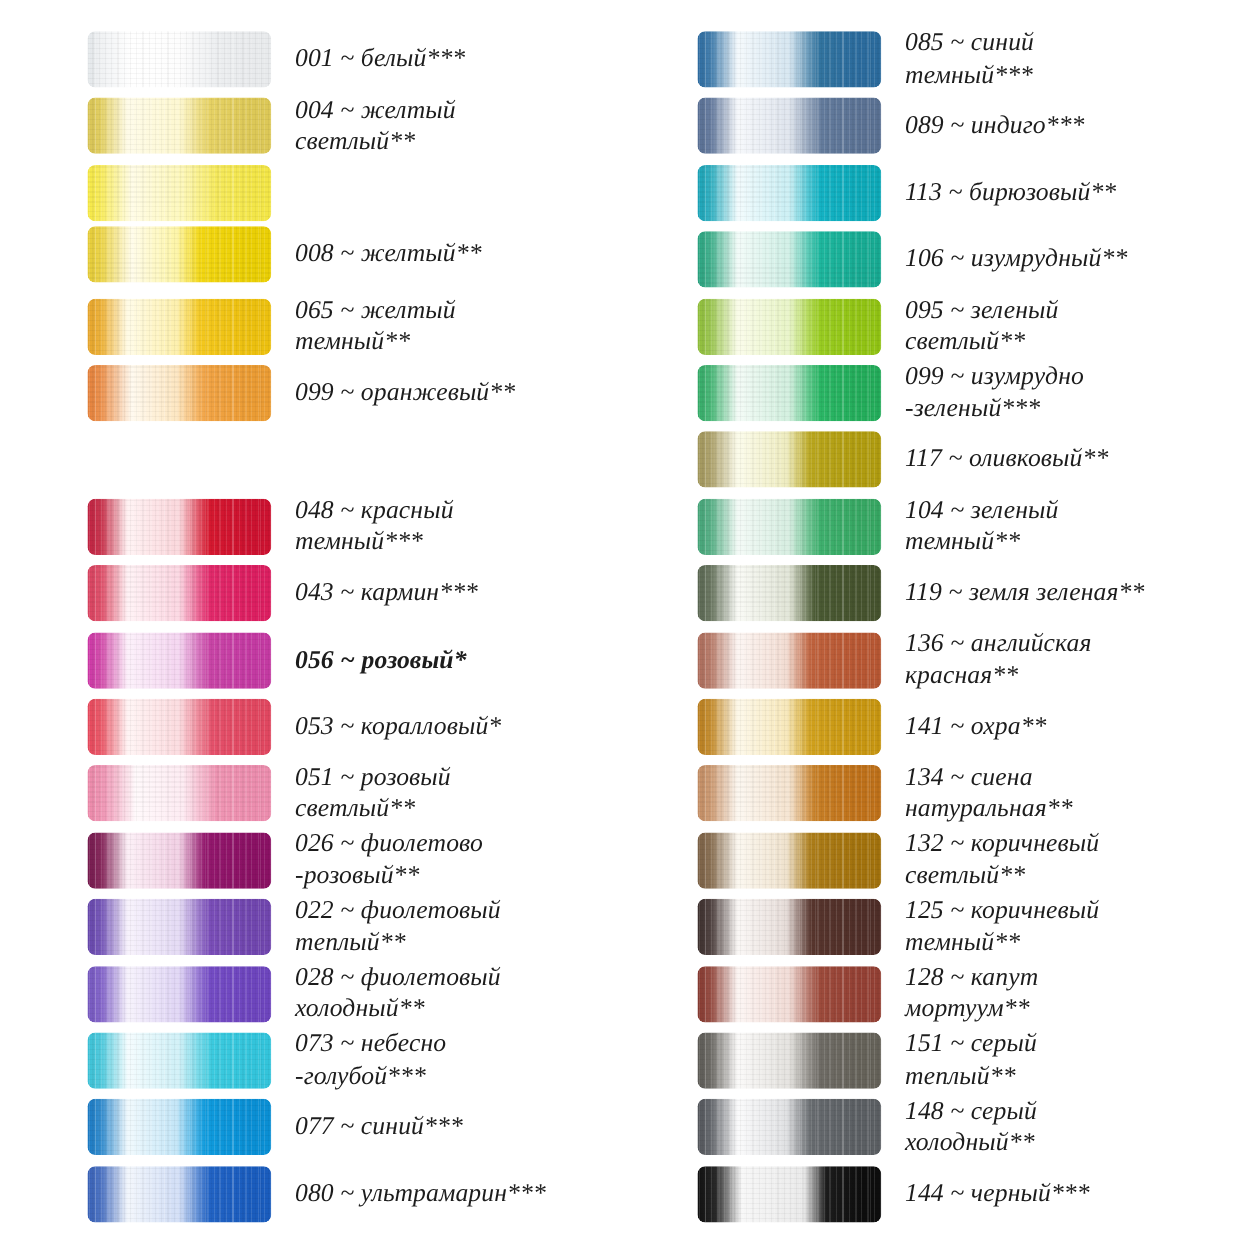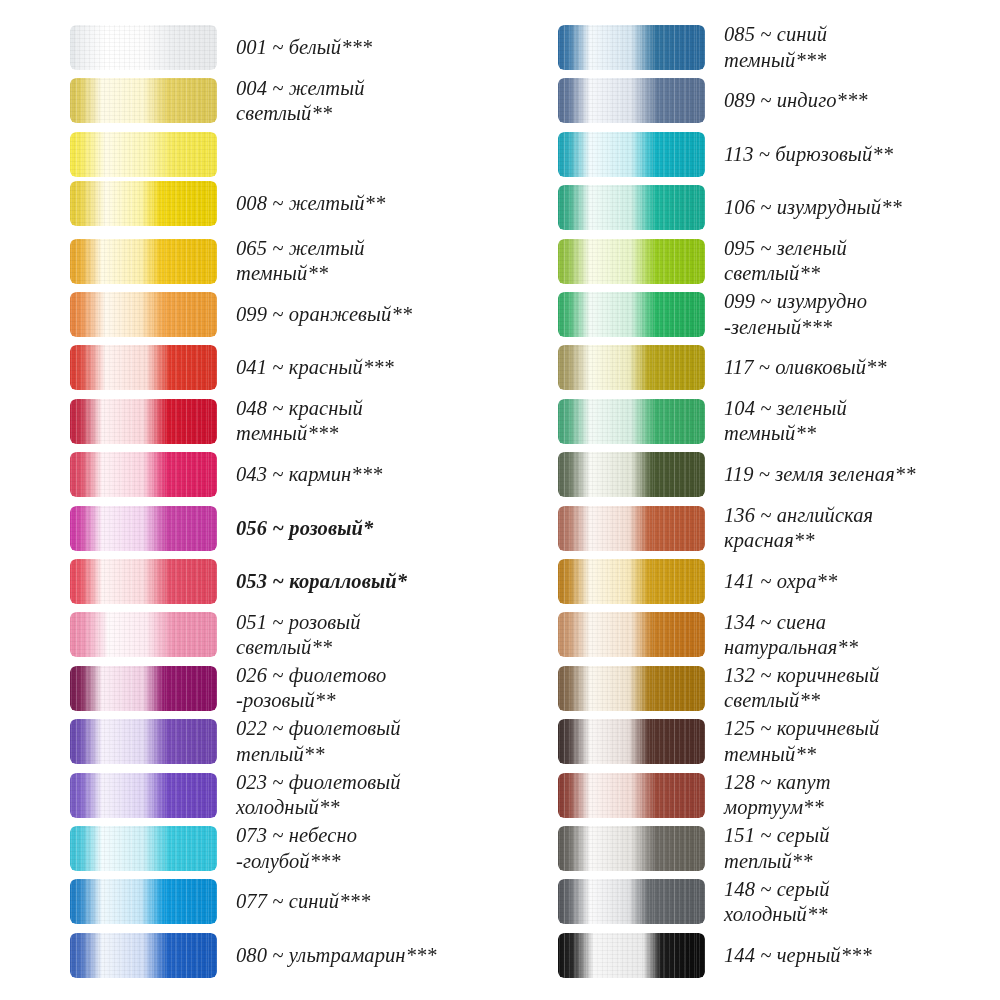--- a/index.html
+++ b/index.html
@@ -170,30 +170,20 @@
       <div class="row" style="top: 288px;">
         <div class="swatch-wrap">
           <div class="swatch">
             <div class="grad" style="background: linear-gradient(90deg, rgb(228, 128, 58) 0%, rgb(237, 149, 83) 8%, rgb(255, 249, 238) 24%, rgb(253, 231, 194) 48%, rgb(242, 164, 70) 64%, rgb(235, 156, 52) 88%);"></div>
             <div class="tex"></div>
             <div class="tex2"></div>
           </div>
         </div>
         <div class="label"><span>099 ~ оранжевый**</span></div>
       </div>
-      <div class="row" style="top: 341.4px;">
-        <div class="swatch-wrap">
-          <div class="swatch">
-            <div class="grad" style="background: linear-gradient(90deg, rgb(217, 58, 49) 0%, rgb(224, 82, 72) 8%, rgb(255, 244, 241) 24%, rgb(251, 220, 214) 52%, rgb(224, 58, 44) 68%, rgb(218, 53, 39) 90%);"></div>
-            <div class="tex"></div>
-            <div class="tex2"></div>
-          </div>
-        </div>
-        <div class="label"><span>041 ~ красный***</span></div>
-      </div>
       <div class="row" style="top: 394.8px;">
         <div class="swatch-wrap">
           <div class="swatch">
             <div class="grad" style="background: linear-gradient(90deg, rgb(191, 33, 64) 0%, rgb(202, 58, 82) 8%, rgb(255, 242, 243) 22%, rgb(250, 213, 218) 50%, rgb(213, 24, 47) 66%, rgb(204, 18, 48) 88%);"></div>
             <div class="tex"></div>
             <div class="tex2"></div>
           </div>
         </div>
         <div class="label"><span>048 ~ красный</span><span>темный***</span></div>
       </div>
@@ -210,21 +200,21 @@
       <div class="row" style="top: 501.6px; font-weight: bold;">
         <div class="swatch-wrap">
           <div class="swatch">
             <div class="grad" style="background: linear-gradient(90deg, rgb(203, 52, 164) 0%, rgb(212, 85, 174) 8%, rgb(252, 240, 250) 22%, rgb(243, 211, 239) 50%, rgb(200, 69, 166) 66%, rgb(195, 58, 162) 88%);"></div>
             <div class="tex"></div>
             <div class="tex2"></div>
           </div>
         </div>
         <div class="label"><span>056 ~ розовый*</span></div>
       </div>
-      <div class="row" style="top: 555px; font-weight: bold;">
+      <div class="row" style="top: 555px;">
         <div class="swatch-wrap">
           <div class="swatch">
             <div class="grad" style="background: linear-gradient(90deg, rgb(229, 70, 90) 0%, rgb(234, 94, 109) 8%, rgb(255, 244, 244) 22%, rgb(251, 217, 221) 50%, rgb(228, 80, 106) 68%, rgb(224, 71, 96) 90%);"></div>
             <div class="tex"></div>
             <div class="tex2"></div>
           </div>
         </div>
         <div class="label"><span>053 ~ коралловый*</span></div>
       </div>
       <div class="row" style="top: 608.4px;">
@@ -258,21 +248,21 @@
         <div class="label"><span>022 ~ фиолетовый</span><span>теплый**</span></div>
       </div>
       <div class="row" style="top: 768.6px;">
         <div class="swatch-wrap">
           <div class="swatch">
             <div class="grad" style="background: linear-gradient(90deg, rgb(116, 87, 190) 0%, rgb(135, 105, 203) 8%, rgb(246, 242, 252) 22%, rgb(222, 211, 244) 50%, rgb(116, 76, 196) 66%, rgb(109, 69, 189) 88%);"></div>
             <div class="tex"></div>
             <div class="tex2"></div>
           </div>
         </div>
-        <div class="label"><span>023 ~ фиолетовый</span><span>холодный**</span></div>
+        <div class="label"><span>028 ~ фиолетовый</span><span>холодный**</span></div>
       </div>
       <div class="row" style="top: 822px;">
         <div class="swatch-wrap">
           <div class="swatch">
             <div class="grad" style="background: linear-gradient(90deg, rgb(58, 192, 213) 0%, rgb(85, 203, 221) 8%, rgb(244, 252, 254) 22%, rgb(205, 239, 246) 50%, rgb(59, 202, 222) 68%, rgb(51, 196, 219) 90%);"></div>
             <div class="tex"></div>
             <div class="tex2"></div>
           </div>
         </div>
         <div class="label"><span>073 ~ небесно</span><span>-голубой***</span></div>

